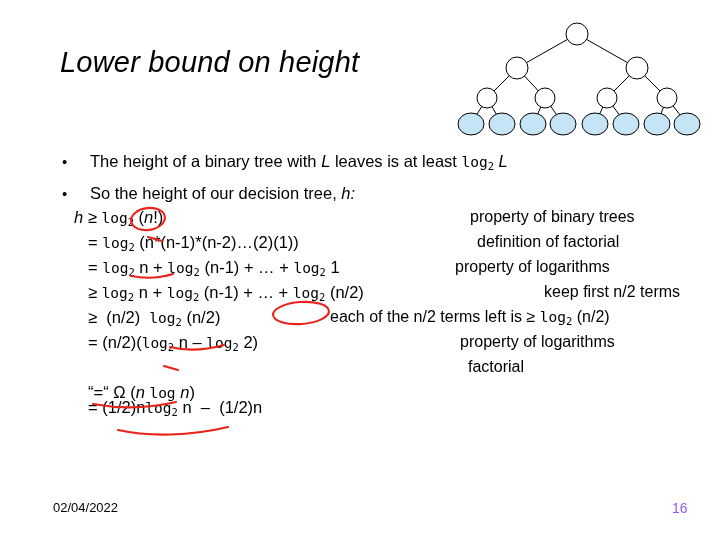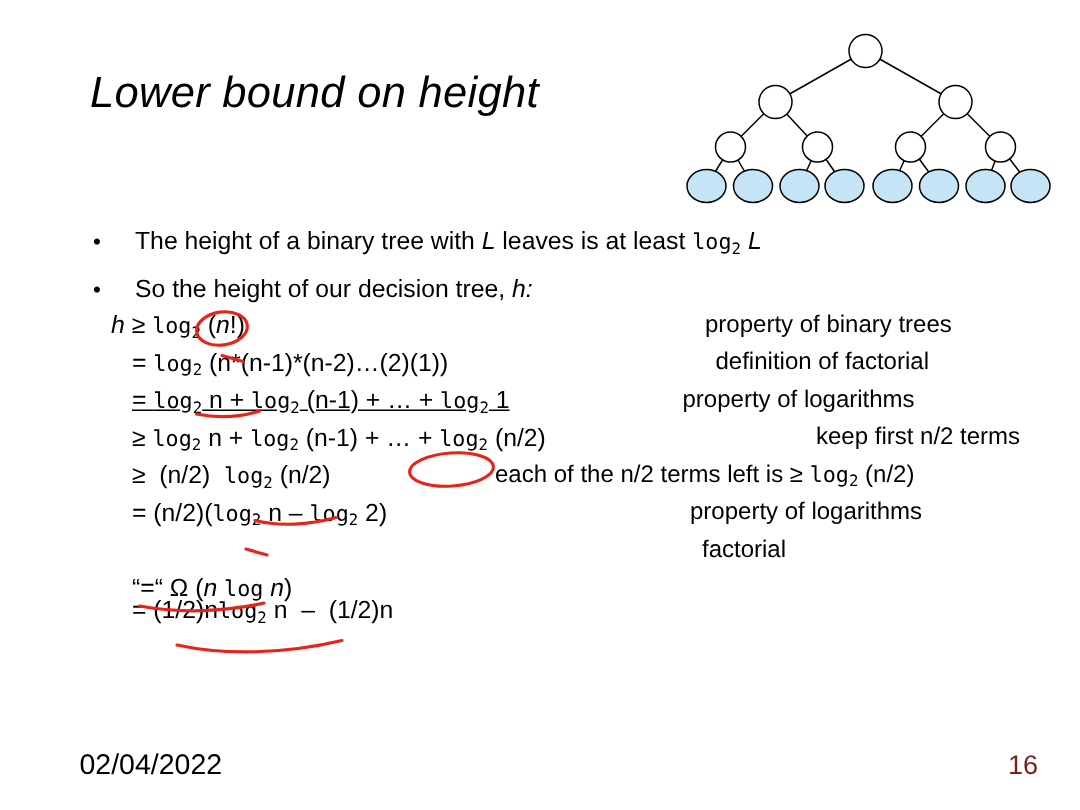--- a/index.html
+++ b/index.html
@@ -97,29 +97,29 @@
     top: 0;
     font-size: 16px;
     text-align: center;
   }
 
   
   .date {
     position: absolute;
     left: 53px;
     top: 500px;
-    font-size: 19px;
+    font-size: 13px;
     color: #000000;
   }
   .pagenum {
     position: absolute;
     left: 672px;
     top: 500px;
-    font-size: 18px;
-    color: #7f1d1d;
+    font-size: 14px;
+    color: #8b5cf6;
   }
 
   
   .annot {
     position: absolute;
     left: 0; top: 0;
     width: 720px; height: 540px;
     pointer-events: none;
   }
 </style>
@@ -187,21 +187,21 @@
       <span class="dexpr" style="left:14px;"><span class="it">h</span> ≥ <span class="mono">log<span class="sub">2</span></span> (<span class="it">n</span>!)</span>
       <span class="dnote" style="left:410px;">property of binary trees</span>
     </div>
 
     <div class="dline">
       <span class="dexpr" style="left:28px;text-align:center;">= <span class="mono">log<span class="sub">2</span></span> (n*(n-1)*(n-2)…(2)(1))</span>
       <span class="dnote" style="left:417px;">definition of factorial</span>
     </div>
 
     <div class="dline">
-      <span class="dexpr" style="left:28px;text-decoration:underline;">= <span class="mono">log<span class="sub">2</span></span> n + <span class="mono">log<span class="sub">2</span></span> (n-1) + … + <span class="mono">log<span class="sub">2</span></span> 1</span>
+      <span class="dexpr" style="left:28px;">= <span class="mono">log<span class="sub">2</span></span> n + <span class="mono">log<span class="sub">2</span></span> (n-1) + … + <span class="mono">log<span class="sub">2</span></span> 1</span>
       <span class="dnote" style="left:395px;">property of logarithms</span>
     </div>
 
     <div class="dline">
       <span class="dexpr" style="left:28px;">≥ <span class="mono">log<span class="sub">2</span></span> n + <span class="mono">log<span class="sub">2</span></span> (n-1) + … + <span class="mono">log<span class="sub">2</span></span> (n/2)</span>
       <span class="dnote" style="left:440px;margin-left:44px;">keep first n/2 terms</span>
     </div>
 
     <div class="dline">
       <span class="dexpr" style="left:28px;">≥&nbsp; (n/2)&nbsp; <span class="mono">log<span class="sub">2</span></span> (n/2)</span>

